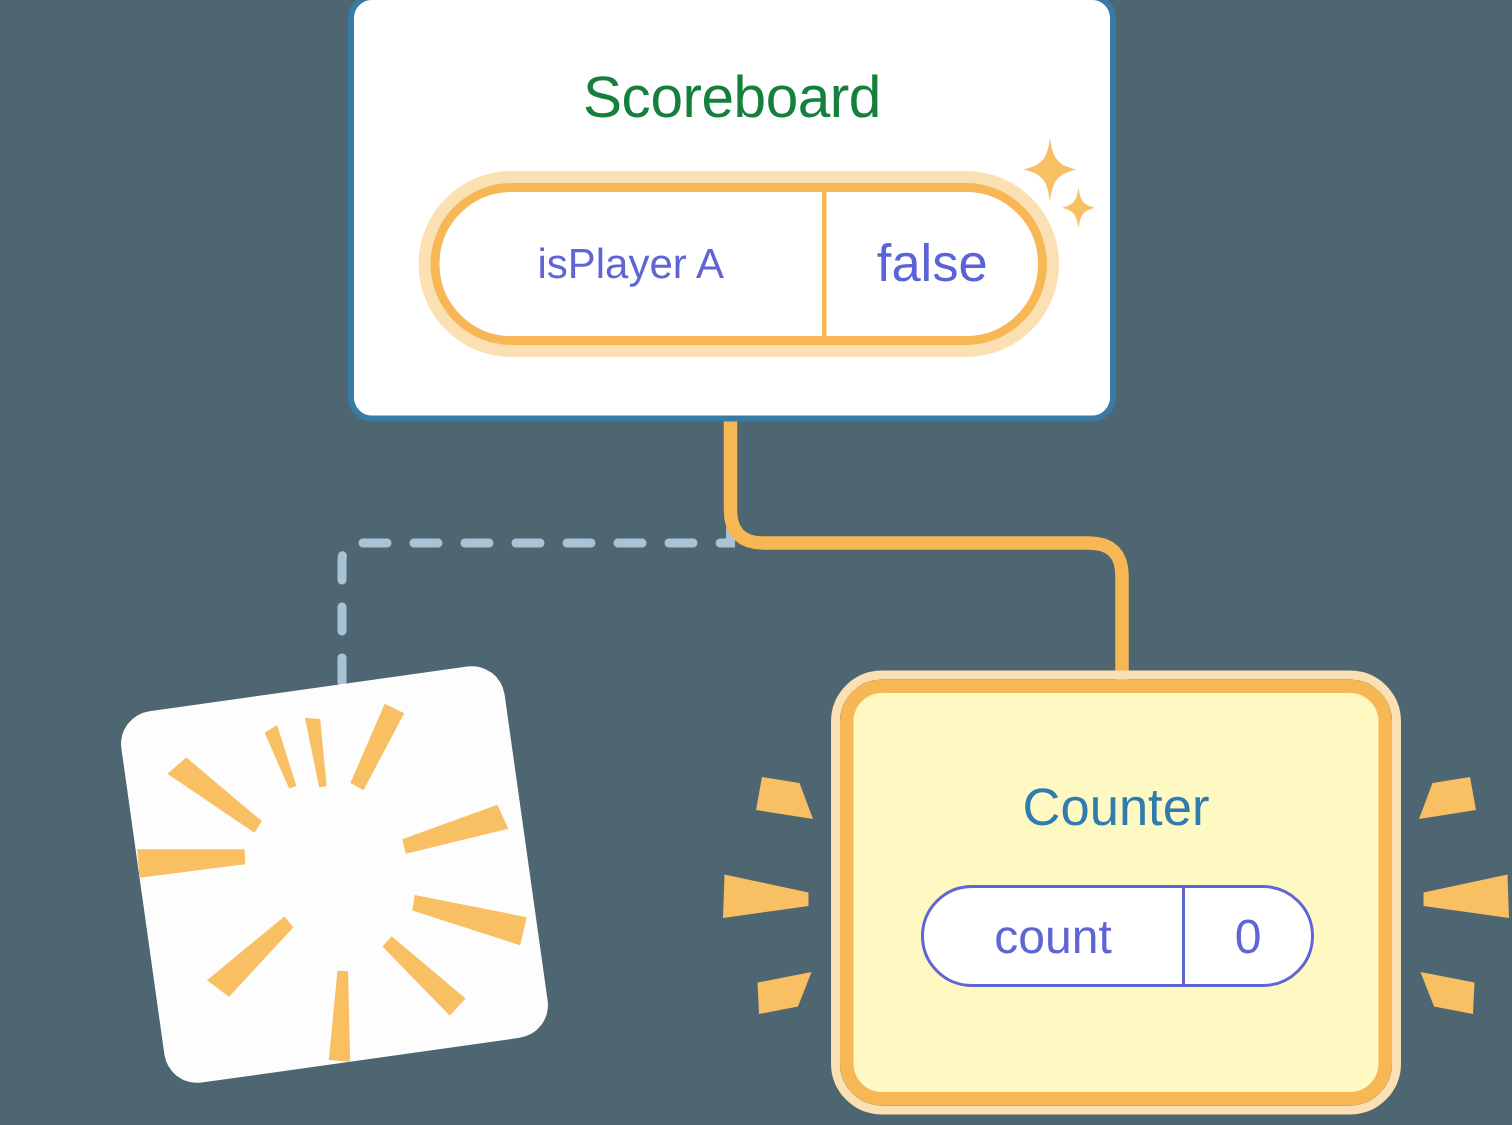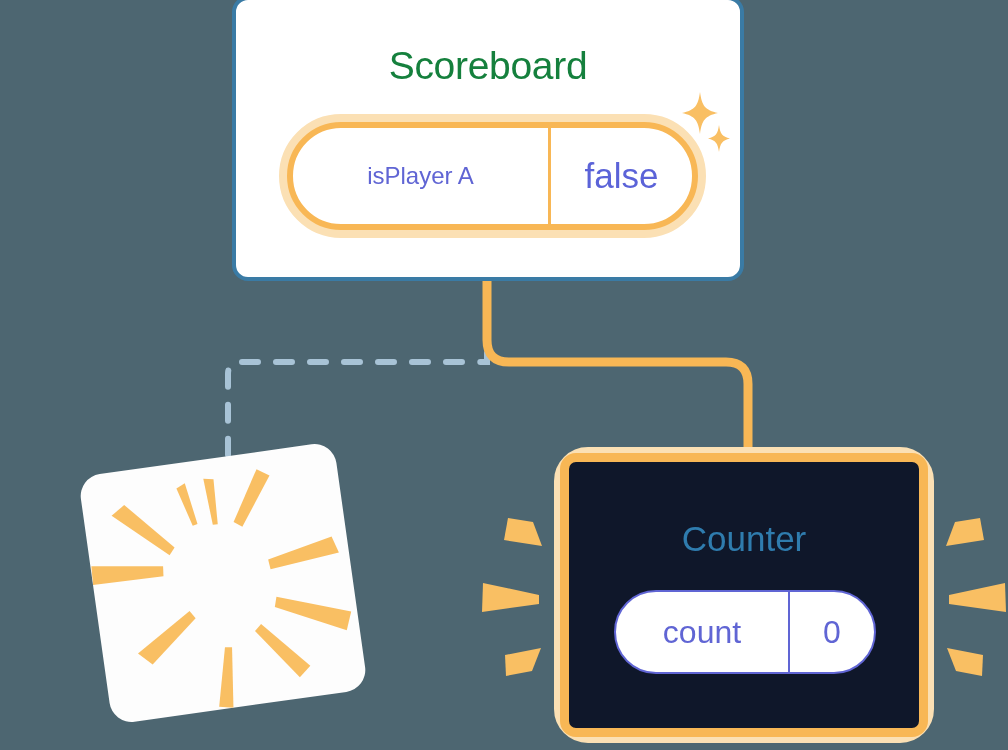--- a/index.html
+++ b/index.html
@@ -74,21 +74,21 @@
     background: #ffffff;
     display: flex;
     align-items: stretch;
     overflow: hidden;
   }
   .pill-key {
     flex: 0 0 255px;
     display: flex;
     align-items: center;
     justify-content: center;
-    font-size: 24px;
+    font-size: 28px;
     color: #6065d4;
   }
   .pill-div-orange {
     width: 3px;
     background: #f8b755;
     flex: 0 0 auto;
   }
   .pill-val {
     flex: 1 1 auto;
     display: flex;
@@ -113,42 +113,42 @@
     border: 6px solid #fbe0b4;
     box-sizing: border-box;
     z-index: 5;
   }
   #counter-card {
     position: absolute;
     left: 560px;
     top: 453px;
     width: 368px;
     height: 284px;
-    background: #0f172a;
+    background: #fef9c3;
     border: 9px solid #f8b755;
-    border-radius: 16px;
+    border-radius: 28px;
     box-sizing: border-box;
     z-index: 6;
   }
   #counter-title {
     position: absolute;
     top: 57px;
     left: 0;
     width: 100%;
     text-align: center;
     font-size: 35px;
     color: #2f7cae;
     white-space: nowrap;
   }
   #counter-pill {
     position: absolute;
     left: 45px;
     top: 128px;
     width: 262px;
-    height: 84px;
+    height: 68px;
     border-radius: 45px;
     border: 2px solid #6065d4;
     box-sizing: border-box;
     background: #ffffff;
     display: flex;
     align-items: stretch;
     overflow: hidden;
   }
   .cpill-key {
     flex: 0 0 172px;

